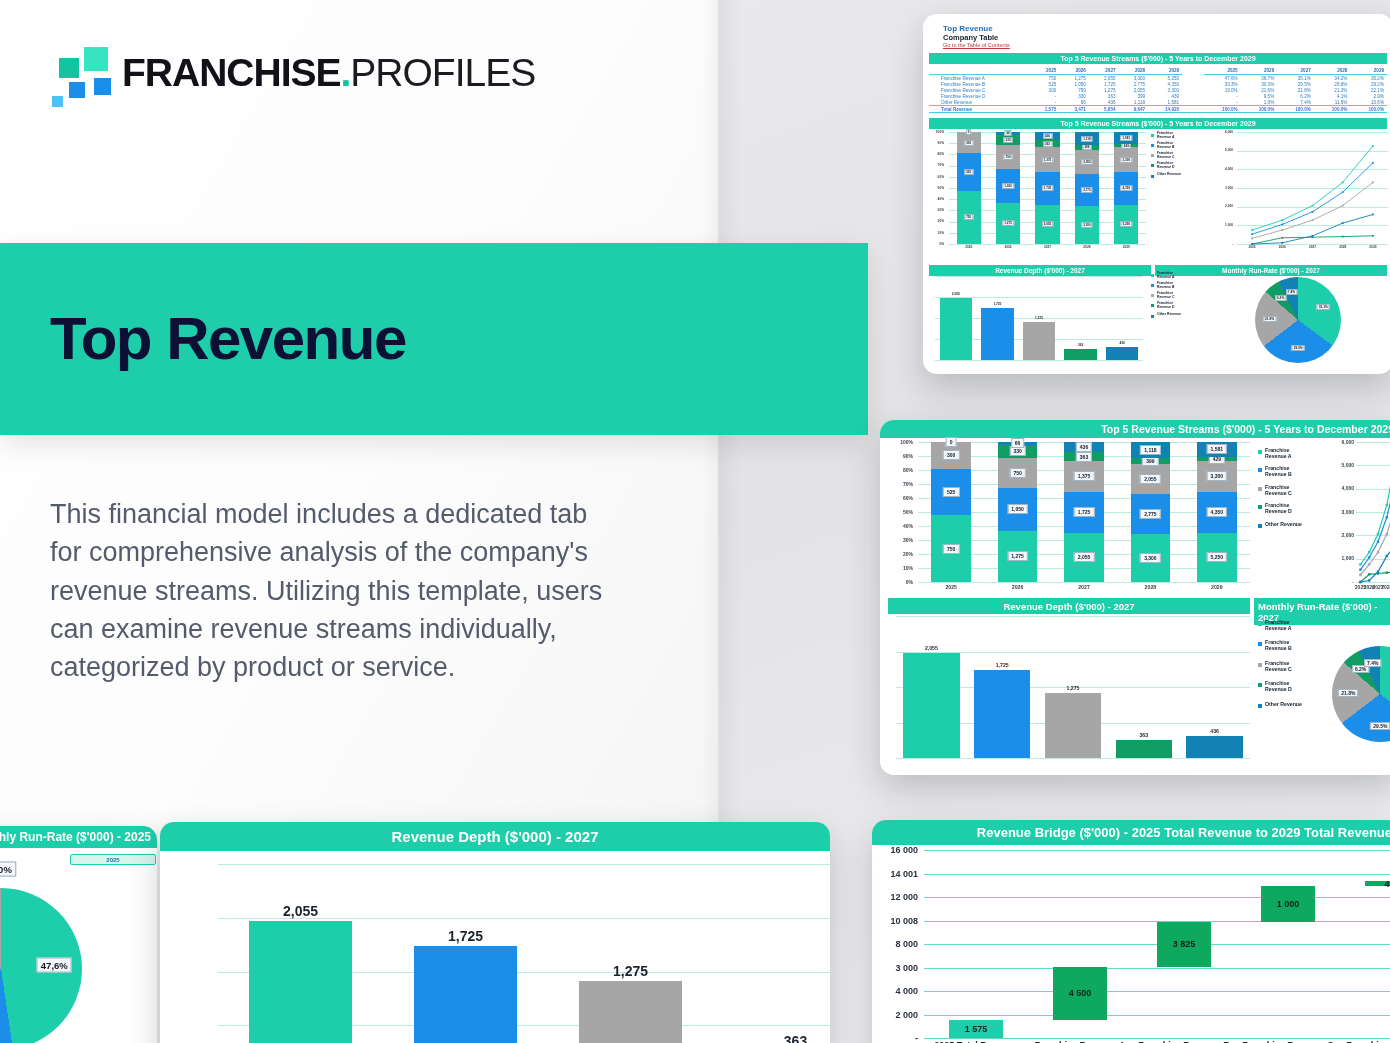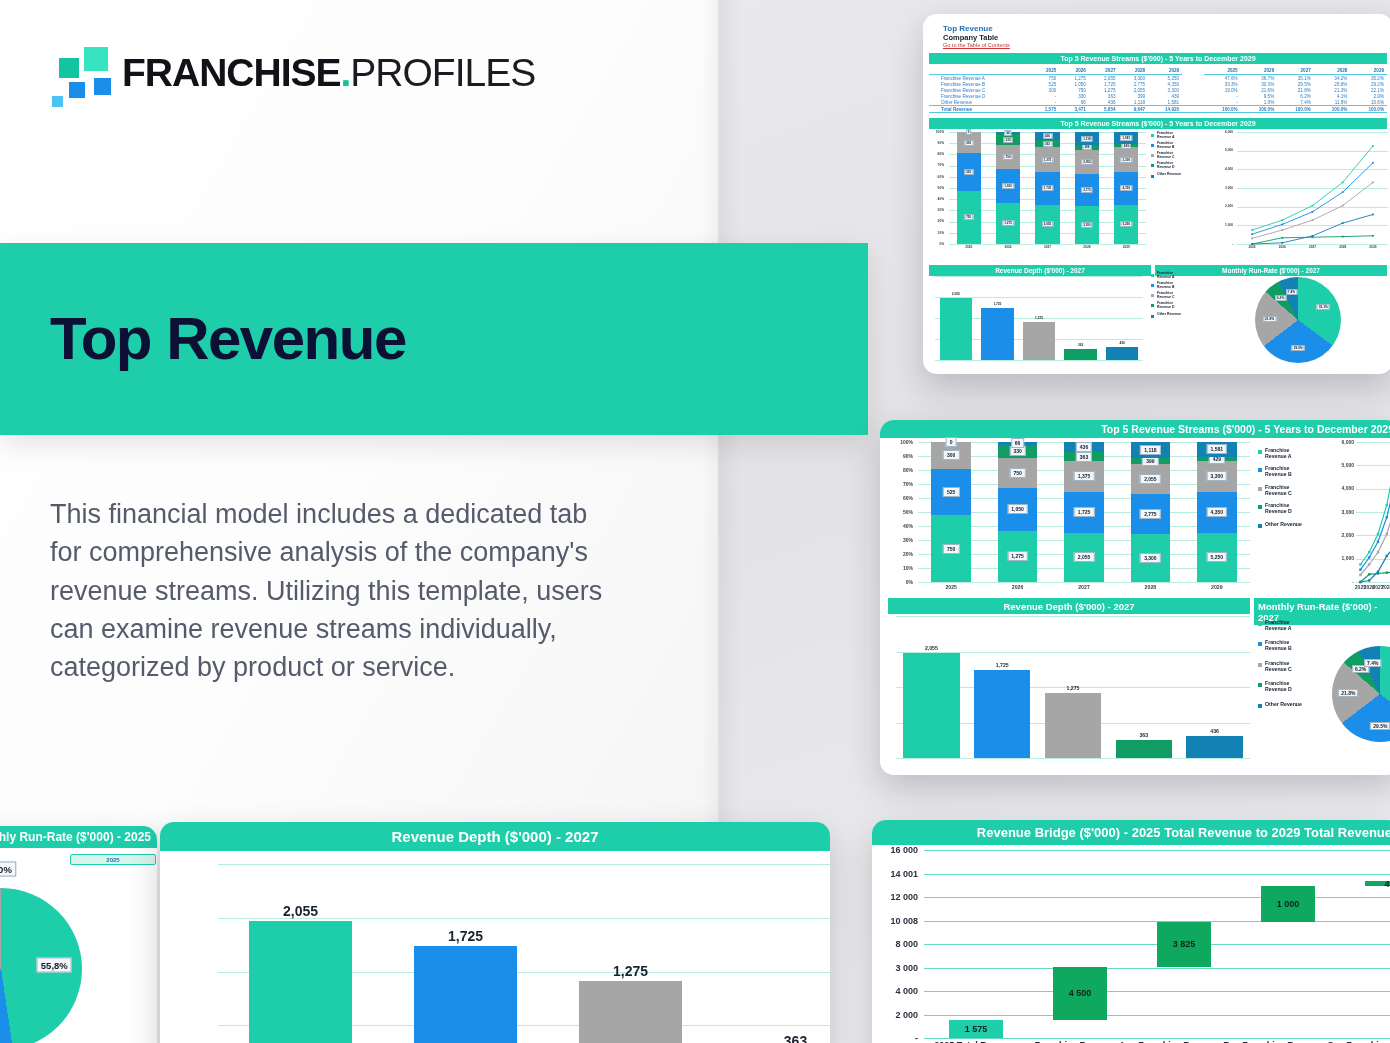--- a/index.html
+++ b/index.html
@@ -729,21 +729,21 @@
       <div style="position:absolute;left:34.6px;top:57.0px;transform:translate(-50%,-50%);background:#f4f8fb;border:1px solid #9fb6c6;font-size:5px;font-weight:700;color:#141a24;padding:0 2px;white-space:nowrap;">6.2%</div>
       <div style="position:absolute;left:46.7px;top:51.2px;transform:translate(-50%,-50%);background:#f4f8fb;border:1px solid #9fb6c6;font-size:5px;font-weight:700;color:#141a24;padding:0 2px;white-space:nowrap;">7.4%</div>
     </div>
 </div>
 
 <div class="card" id="card-bl">
   <div class="chart-title" id="c3-title">Monthly Run-Rate ($'000) - 2025</div>
   <div class="abs" style="left:128px;top:28px;width:86px;height:11px;background:#d8f5ee;border:1px solid #1ecdaa;border-radius:2px;display:flex;align-items:center;justify-content:center;font-size:6px;color:#1f6fb8;font-weight:700;">2025</div>
   <div class="abs" id="c3-pie" style="left: -40px; top: 48px; width: 200px; height: 190px; position: absolute;">
       <div style="position:absolute;left:18px;top:14px;width:162px;height:162px;border-radius:50%;background:conic-gradient(#1ecdaa 0.00% 47.65%,#1a8ee8 47.65% 80.98%,#a6a6a6 80.98% 100.00%,#0f9d63 100.00% 100.00%,#1282b5 100.00% 100.00%);"></div>
-      <div style="position:absolute;left:152.3px;top:91.1px;transform:translate(-50%,-50%);background:#f4f8fb;border:1px solid #9fb6c6;font-size:9.5px;font-weight:700;color:#141a24;padding:1px 3px;white-space:nowrap;">55,8%</div>
+      <div style="position:absolute;left:152.3px;top:91.1px;transform:translate(-50%,-50%);background:#f4f8fb;border:1px solid #9fb6c6;font-size:9.5px;font-weight:700;color:#141a24;padding:1px 3px;white-space:nowrap;">47,6%</div>
       <div style="position:absolute;left:99.0px;top:-5.4px;transform:translate(-50%,-50%);background:#f4f8fb;border:1px solid #9fb6c6;font-size:9.5px;font-weight:700;color:#141a24;padding:1px 3px;white-space:nowrap;">0,0%</div>
       <div style="position:absolute;left:99.0px;top:-5.4px;transform:translate(-50%,-50%);background:#f4f8fb;border:1px solid #9fb6c6;font-size:9.5px;font-weight:700;color:#141a24;padding:1px 3px;white-space:nowrap;">0,0%</div>
     </div>
 </div>
 
 <div class="card" id="card-bc">
   <div class="chart-title" id="c4-title">Revenue Depth ($'000) - 2027</div>
   <div class="abs" id="c4-plot" style="left: 58px; top: 42px; width: 660px; height: 215px; position: absolute;">
       <div style="position:absolute;left:0;right:0;top:0.0px;height:1px;background:#b9ecdf;"></div>
       <div style="position:absolute;left:0;right:0;top:53.8px;height:1px;background:#b9ecdf;"></div>

